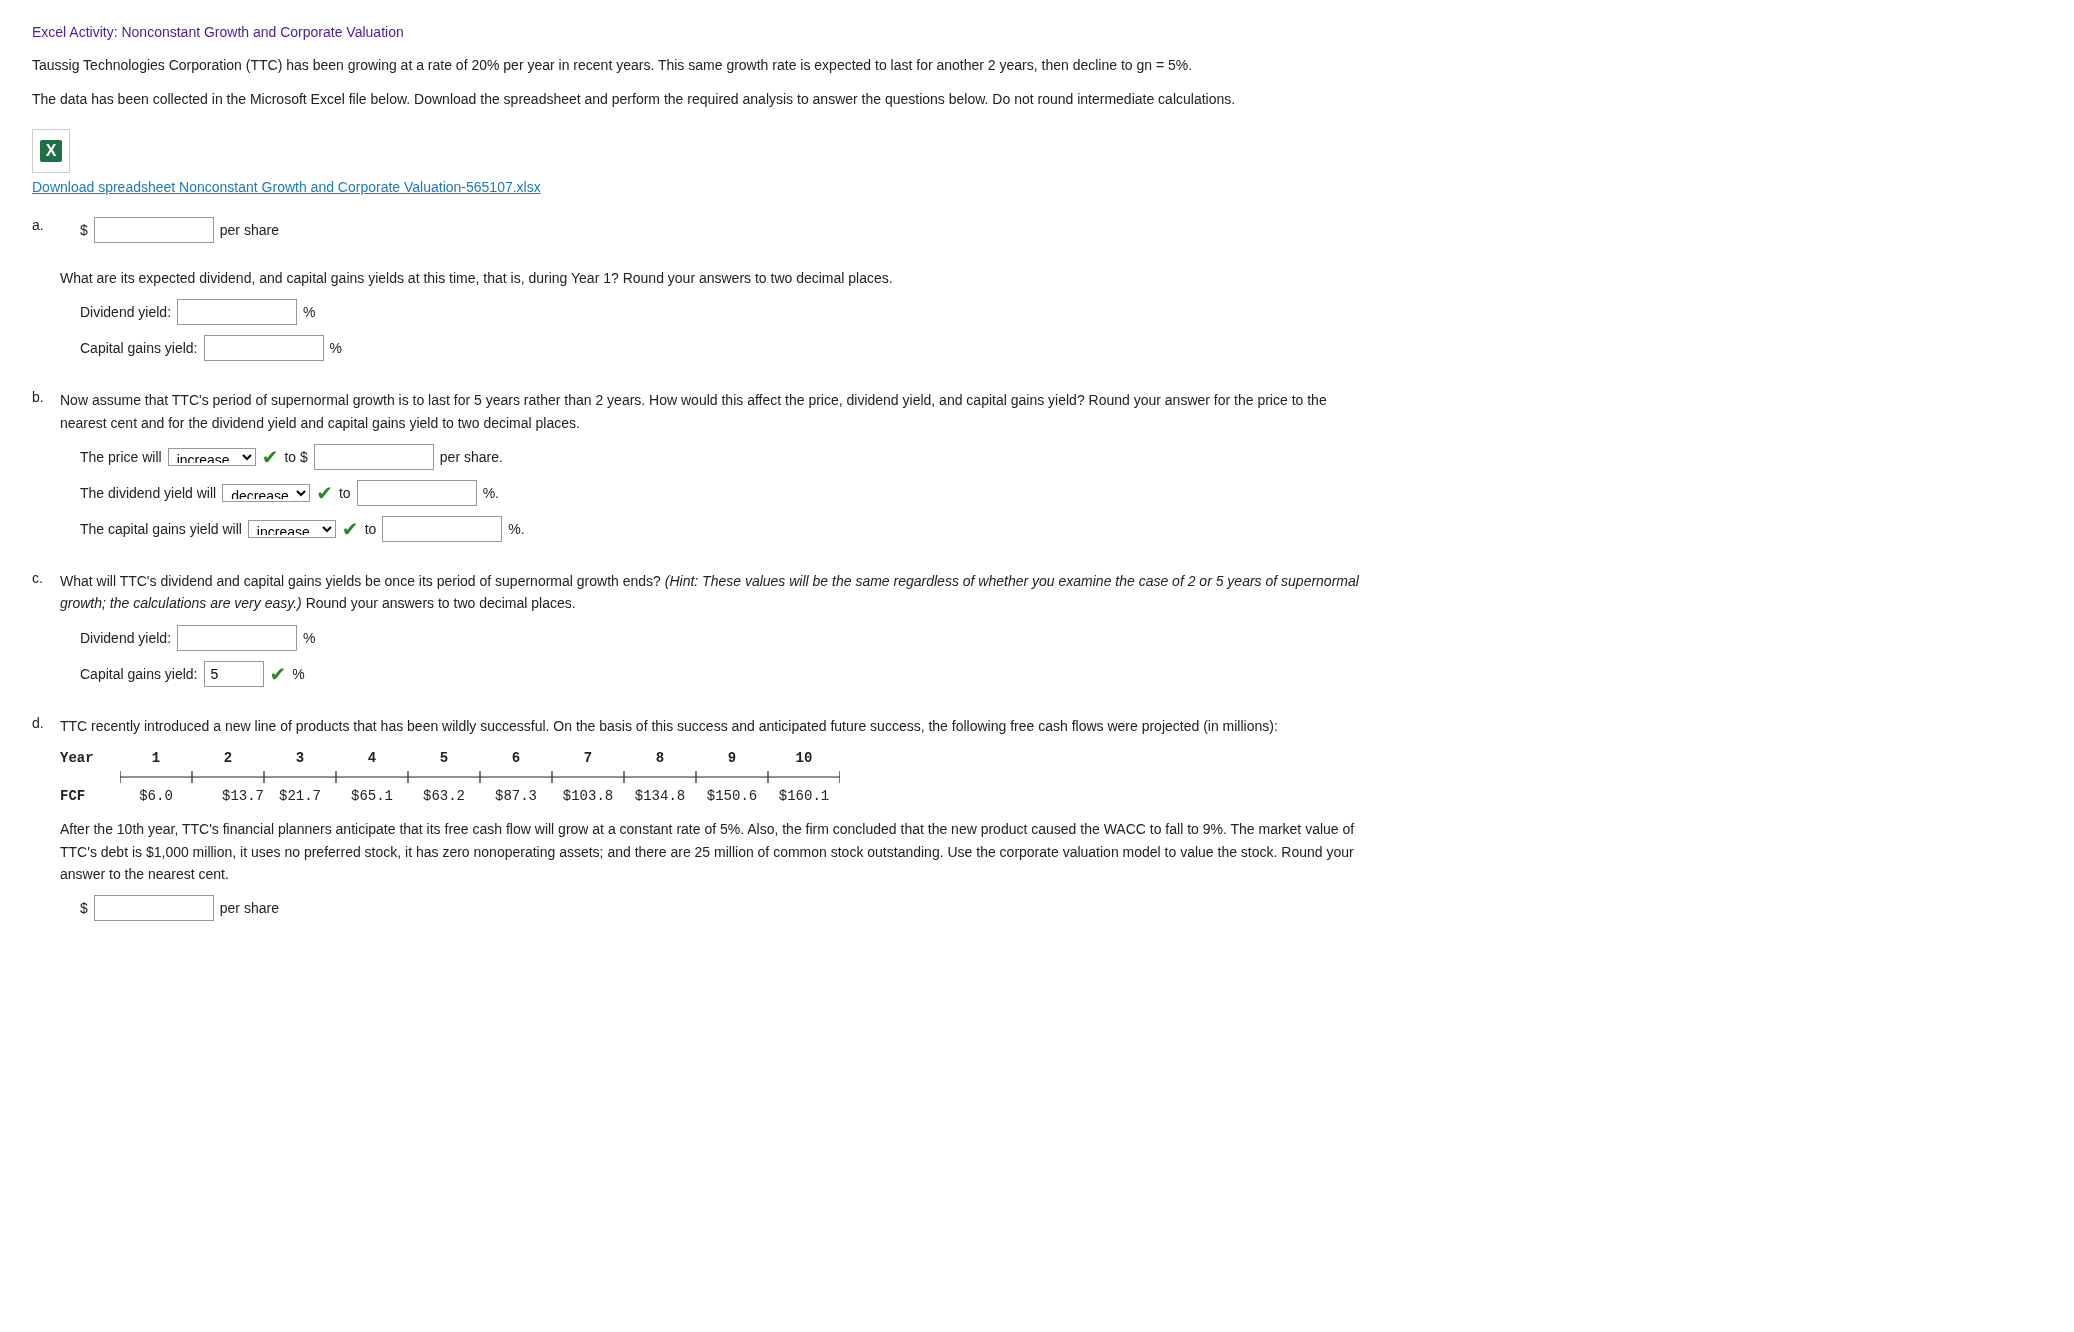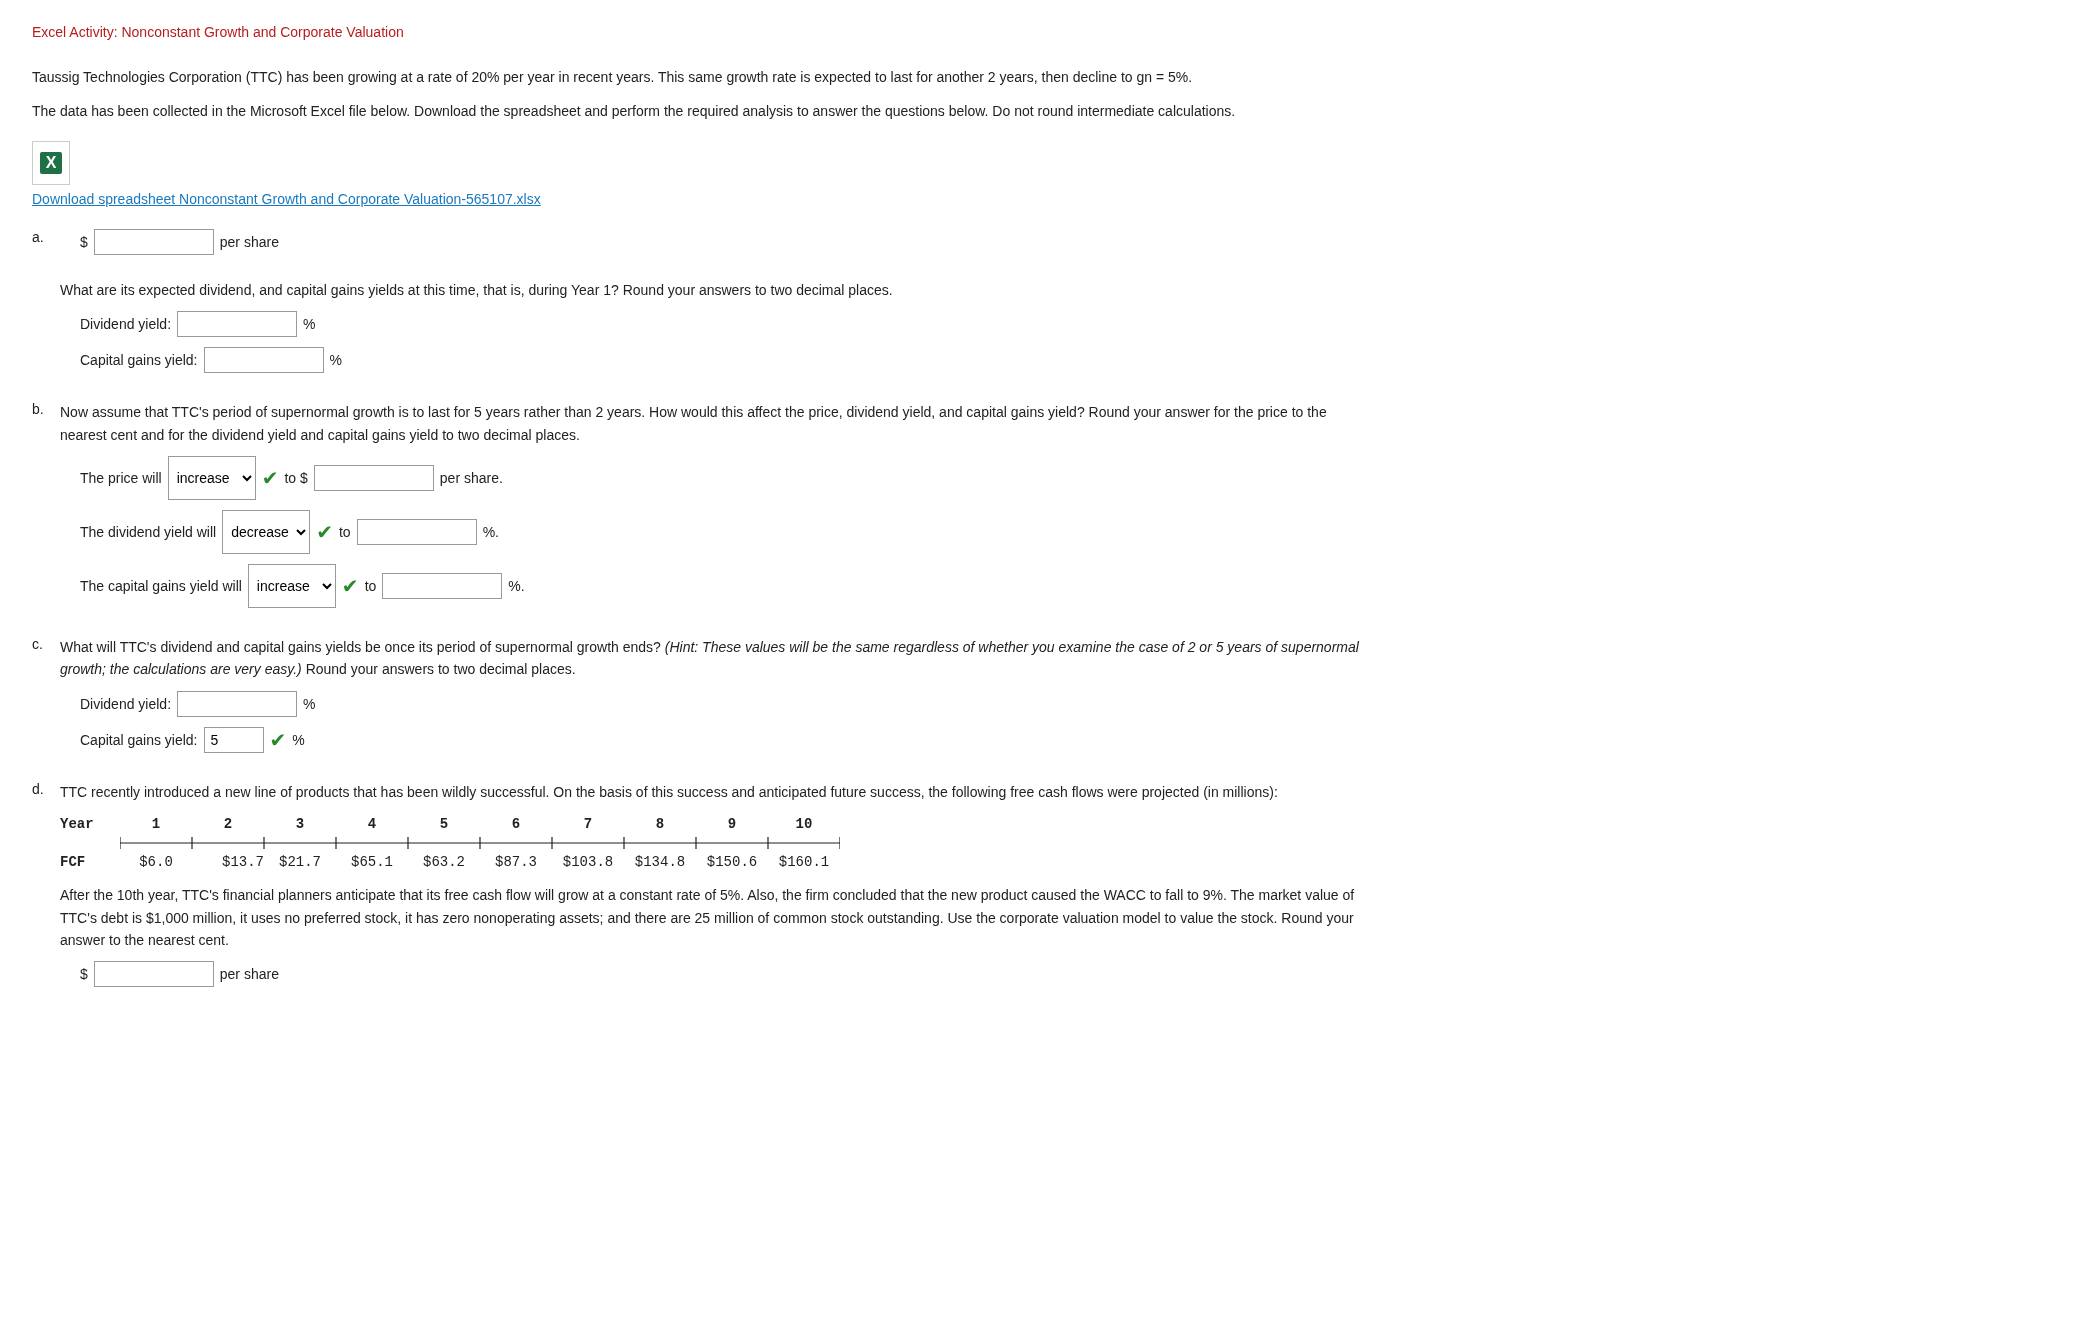--- a/index.html
+++ b/index.html
@@ -5,23 +5,23 @@
     * { box-sizing: border-box; margin: 0; padding: 0; }
     body {
       font-family: Arial, sans-serif;
       font-size: 14px;
       color: #222;
       background: #fff;
       padding: 24px 32px;
       max-width: 1400px;
     }
     .page-title {
-      color: #b91c1c;
-      font-size: 14px;
-      margin-bottom: 26px;
+      color: #4c1d95;
+      font-size: 14px;
+      margin-bottom: 14px;
     }
     .intro-text {
       margin-bottom: 12px;
       line-height: 1.6;
     }
     .excel-icon-area {
       display: flex;
       align-items: center;
       margin: 18px 0 6px 0;
     }
@@ -78,21 +78,21 @@
       width: 120px;
       height: 26px;
     }
     .unit-label {
       font-size: 14px;
     }
     .dropdown-select {
       border: 1px solid #999;
       padding: 2px 4px;
       font-size: 14px;
-      height: 44px;
+      height: 18px;
       background: #fff;
     }
     .check-icon {
       color: #2a8a2a;
       font-size: 20px;
       line-height: 1;
     }
     .fcf-table-area {
       margin: 13px 0 12px 0;
       font-family: Liberation Mono, monospace;

